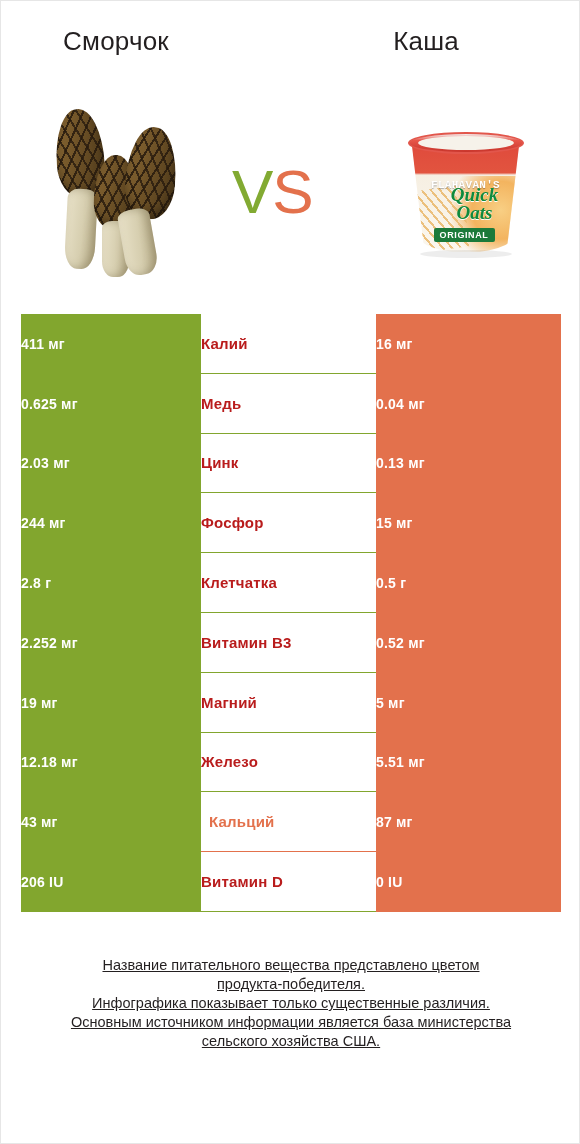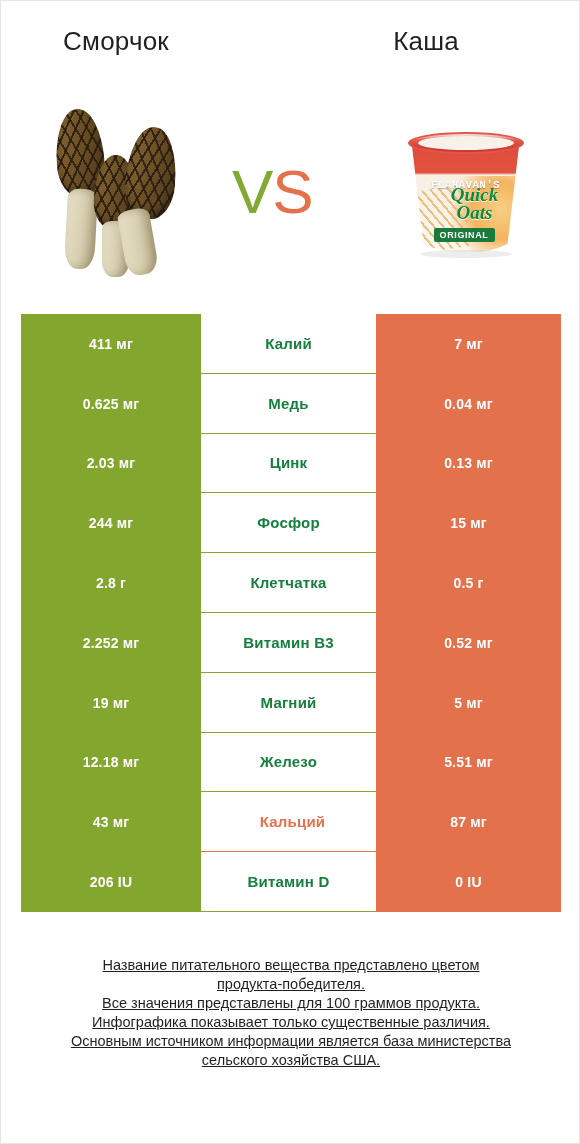--- a/index.html
+++ b/index.html
@@ -164,39 +164,38 @@
     left: 20px;
     width: 540px;
   }
   .row {
     display: flex;
     height: 59.8px;
   }
   .cell {
     display: flex;
     align-items: center;
-    justify-content: center;
     text-align: center;
   }
   .cell.left  { flex: 0 0 180px; background: #82a62e; }
   .cell.right { flex: 0 0 185px; background: #e3714c; }
   .cell.mid   { flex: 1 1 auto;  background: #ffffff; }
 
   .val {
     font-size: 14px;
     font-weight: 700;
     color: #ffffff;
     letter-spacing: .2px;
   }
   .label {
     font-size: 15px;
     font-weight: 700;
     letter-spacing: .2px;
   }
-  .label.green  { color: #15803d; }
+  .label.green  { color: #b91c1c; }
   .label.orange { color: #e3714c; padding-left: 8px; }
 
   .row .cell.mid { border-bottom: 1px solid #82a62e; }
   .row.win-right .cell.mid { border-bottom-color: #e3714c; }
   .row:last-child .cell.mid { border-bottom: 1px solid #82a62e; }
 
   
   .footnote {
     position: absolute;
     top: 955px;
@@ -271,21 +270,21 @@
 
   <div class="table" id="nutrient-table">
       <div class="row">
         <div class="cell left">
           <span class="val">411 мг</span>
         </div>
         <div class="cell mid">
           <span class="label green">Калий</span>
         </div>
         <div class="cell right">
-          <span class="val">7 мг</span>
+          <span class="val">16 мг</span>
         </div>
       </div>
       <div class="row">
         <div class="cell left">
           <span class="val">0.625 мг</span>
         </div>
         <div class="cell mid">
           <span class="label green">Медь</span>
         </div>
         <div class="cell right">
@@ -378,19 +377,18 @@
         </div>
         <div class="cell right">
           <span class="val">0 IU</span>
         </div>
       </div>
     </div>
 
   <div class="footnote">
     <p>Название питательного вещества представлено цветом</p>
     <p>продукта-победителя.</p>
-    <p>Все значения представлены для 100 граммов продукта.</p>
     <p>Инфографика показывает только существенные различия.</p>
     <p>Основным источником информации является база министерства</p>
     <p>сельского хозяйства США.</p>
   </div>
 
 </div>
 
 </body></html>

